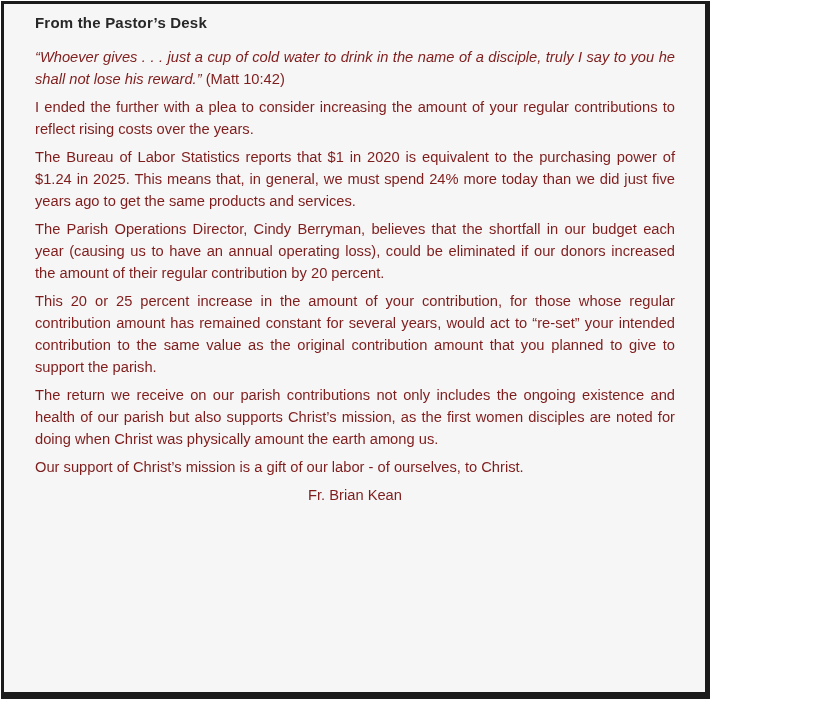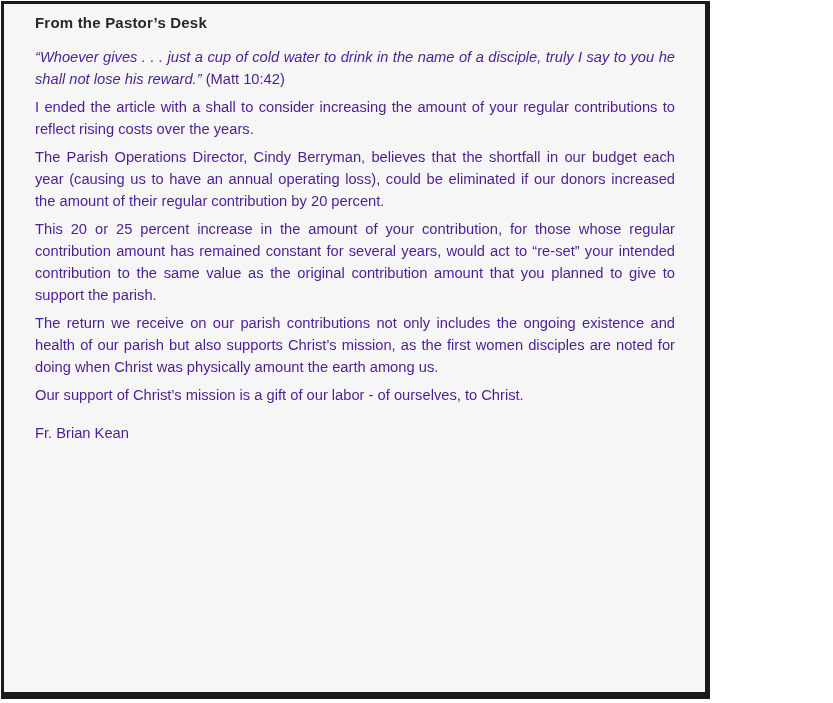--- a/index.html
+++ b/index.html
@@ -33,48 +33,49 @@
       font-size: 15px;
       font-weight: bold;
       color: #282828;
       line-height: 22px;
       margin: 0 0 12px 0;
       letter-spacing: 0.2px;
     }
     .para {
       font-size: 14.7px;
       line-height: 22px;
-      color: #4c1d95;
+      color: #7f1d1d;
       text-align: justify;
       margin: 0 0 6px 0;
     }
     .quote-text {
       font-style: italic;
     }
     .citation {
       font-style: normal;
     }
     .signature {
-      text-align: left;
-      margin-top: 16px;
+      text-align: center;
+      margin-top: 6px;
     }
   </style>
 </head>
 <body>
 
 <div class="page">
   <div class="frame">
 
     <h1 class="title">From the Pastor’s Desk</h1>
 
     <p class="para"><span class="quote-text">“Whoever gives . . . just a cup of cold water to drink in the name of a disciple, truly I say to you he shall not lose his reward.”</span><span class="citation"> (Matt 10:42)</span></p>
 
 
-    <p class="para">I ended the article with a shall to consider increasing the amount of your regular contributions to reflect rising costs over the years.</p>
+    <p class="para">I ended the further with a plea to consider increasing the amount of your regular contributions to reflect rising costs over the years.</p>
 
+    <p class="para">The Bureau of Labor Statistics reports that $1 in 2020 is equivalent to the purchasing power of $1.24 in 2025.  This means that, in general, we must spend 24% more today than we did just five years ago to get the same products and services.</p>
 
     <p class="para">The Parish Operations Director, Cindy Berryman, believes that the shortfall in our budget each year (causing us to have an annual operating loss), could be eliminated if our donors increased the amount of their regular contribution by 20 percent.</p>
 
 
     <p class="para">This 20 or 25 percent increase in the amount of your contribution, for those whose regular contribution amount has remained constant for several years, would act to “re-set” your intended contribution to the same value as the original contribution amount that you planned to give to support the parish.</p>
 
     <p class="para">The return we receive on our parish contributions not only includes the ongoing existence and health of our parish but also supports Christ’s mission, as the first women disciples are noted for doing when Christ was physically amount the earth among us.</p>
 
     <p class="para">Our support of Christ’s mission is a gift of our labor - of ourselves, to Christ.</p>
 

